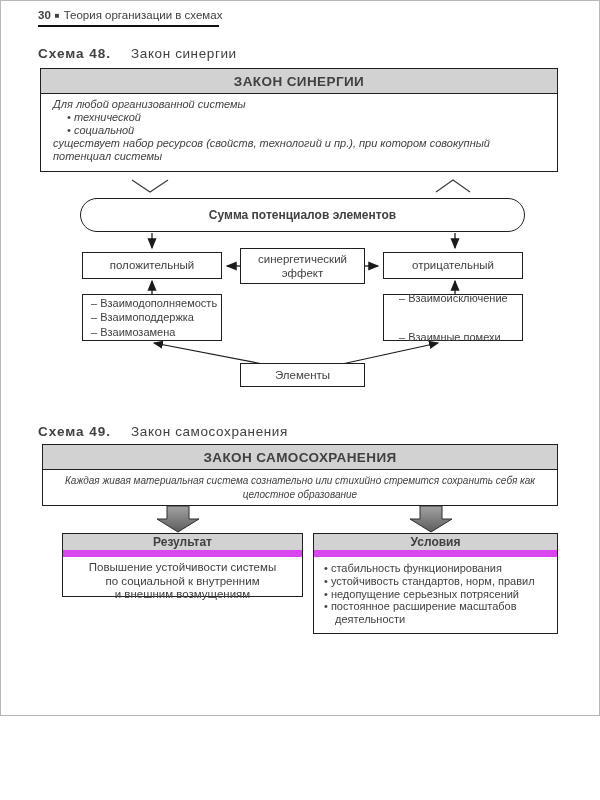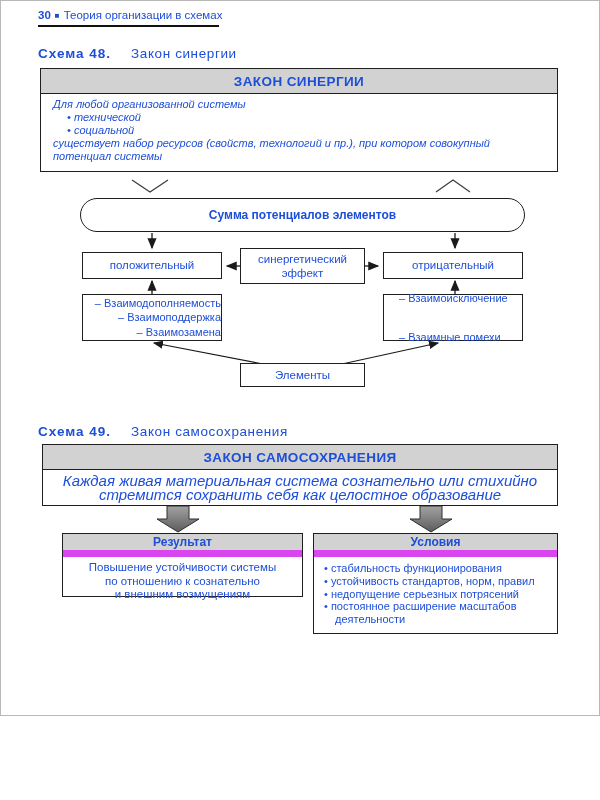--- a/index.html
+++ b/index.html
@@ -1,39 +1,39 @@
 <!DOCTYPE html>
 <html><head>
 <meta charset="utf-8">
 <style>
   html,body{margin:0;padding:0;background:#ffffff;}
   .page{
     position:relative;width:600px;height:716px;background:#ffffff;
-    font-family:"Liberation Sans", sans-serif;color:#1d4ed8;overflow:hidden;
+    font-family:"Liberation Sans", sans-serif;color:#404040;overflow:hidden;
     box-shadow: inset 0 0 0 1px #b8b8b8;
   }
   .abs{position:absolute;box-sizing:border-box;}
   
   .pg-header{left:38px;top:9px;font-size:11.5px;white-space:nowrap;}
   .pg-num{font-weight:bold;}
   .pg-sep{font-size:8px;vertical-align:1px;padding:0 4px;}
   .pg-rule{left:38px;top:25px;width:181px;height:2.4px;background:#111;}
   
   .caption{font-size:13.5px;letter-spacing:0.6px;white-space:nowrap;}
   .caption b{font-weight:bold;margin-right:20px;letter-spacing:1px;}
   
   .law-box{border:1.5px solid #1f1f1f;background:#fff;z-index:2;}
   .law-band{
     background:#d2d2d2;border-bottom:1.4px solid #1f1f1f;
     display:flex;align-items:center;justify-content:center;
     font-weight:bold;font-size:13.5px;letter-spacing:0.4px;box-sizing:border-box;
   }
   .s48-body{padding:4px 12px;font-size:11px;line-height:13px;font-style:italic;}
   .s48-body .blt{padding-left:14px;}
-  .s49-body{padding:4px 10px;font-size:15px;line-height:14px;font-style:italic;text-align:center;}
+  .s49-body{padding:4px 10px;font-size:10px;line-height:14px;font-style:italic;text-align:center;}
   
   .node{
     border:1.4px solid #1f1f1f;background:#fff;z-index:2;
     display:flex;align-items:center;justify-content:center;
     font-size:11.5px;text-align:center;line-height:1.22;
   }
   .node-list{
     border:1.4px solid #1f1f1f;background:#fff;z-index:2;
     font-size:11px;line-height:1.3;display:flex;flex-direction:column;justify-content:center;
   }
@@ -107,21 +107,21 @@
   </div>
 
   <div class="abs node" style="left:80px;top:198px;width:445px;height:34px;border-radius:17px;font-weight:bold;font-size:12px;">Сумма потенциалов элементов</div>
 
   <div class="abs node" style="left:82px;top:252px;width:140px;height:27px;">положительный</div>
 
   <div class="abs node" style="left:240px;top:248px;width:125px;height:36px;padding:0 6px;">синергетический эффект</div>
 
   <div class="abs node" style="left:383px;top:252px;width:140px;height:27px;">отрицательный</div>
 
-  <div class="abs node-list" style="left:82px;top:294px;width:140px;height:47px;padding-left:24px;align-items:flex-end;">
+  <div class="abs node-list" style="left:82px;top:294px;width:140px;height:47px;padding-left:8px;">
       <div class="li">– Взаимодополняемость</div>
       <div class="li">– Взаимоподдержка</div>
       <div class="li">– Взаимозамена</div>
     </div>
 
   <div class="abs node-list" style="left:383px;top:294px;width:140px;height:47px;padding-left:15px;gap:24px;">
       <div class="li">– Взаимоисключение</div>
       <div class="li">– Взаимные помехи</div>
     </div>
 
@@ -133,21 +133,21 @@
 
   <div class="abs law-box" style="left:42px;top:444px;width:516px;height:62px;">
     <div class="law-band" style="height:25px;">ЗАКОН САМОСОХРАНЕНИЯ</div>
     <div class="s49-body">Каждая живая материальная система сознательно или стихийно стремится сохранить себя как целостное образование</div>
   </div>
 
   <div class="abs rbox" style="left:62px;top:533px;width:241px;height:64px;">
     <div class="rbox-band">Результат</div>
     <div class="rbox-body-center">
         <div>Повышение устойчивости системы</div>
-        <div>по отношению к сознательно</div>
+        <div>по социальной к внутренним</div>
         <div>и внешним возмущениям</div>
       </div>
   </div>
 
   <div class="abs rbox" style="left:313px;top:533px;width:245px;height:101px;">
     <div class="rbox-band">Условия</div>
     <div class="rbox-body-list">
         <div class="li">• стабильность функционирования</div>
         <div class="li">• устойчивость стандартов, норм, правил</div>
         <div class="li">• недопущение серьезных потрясений</div>

